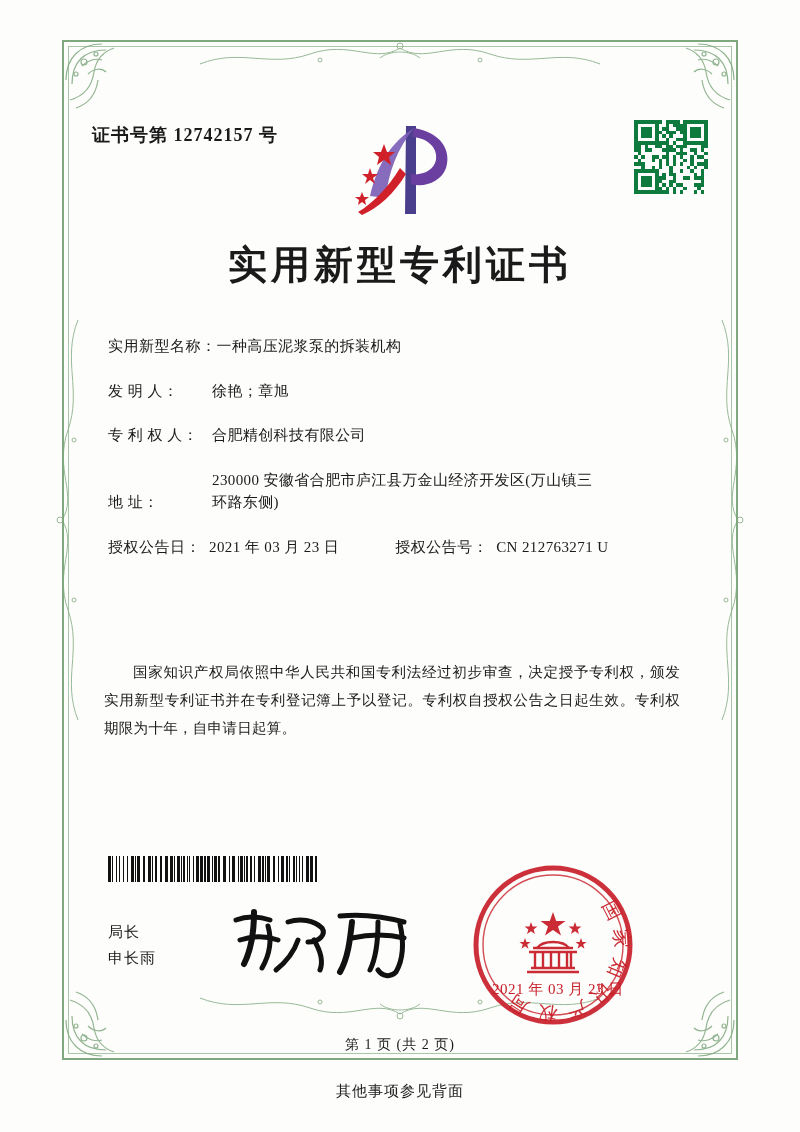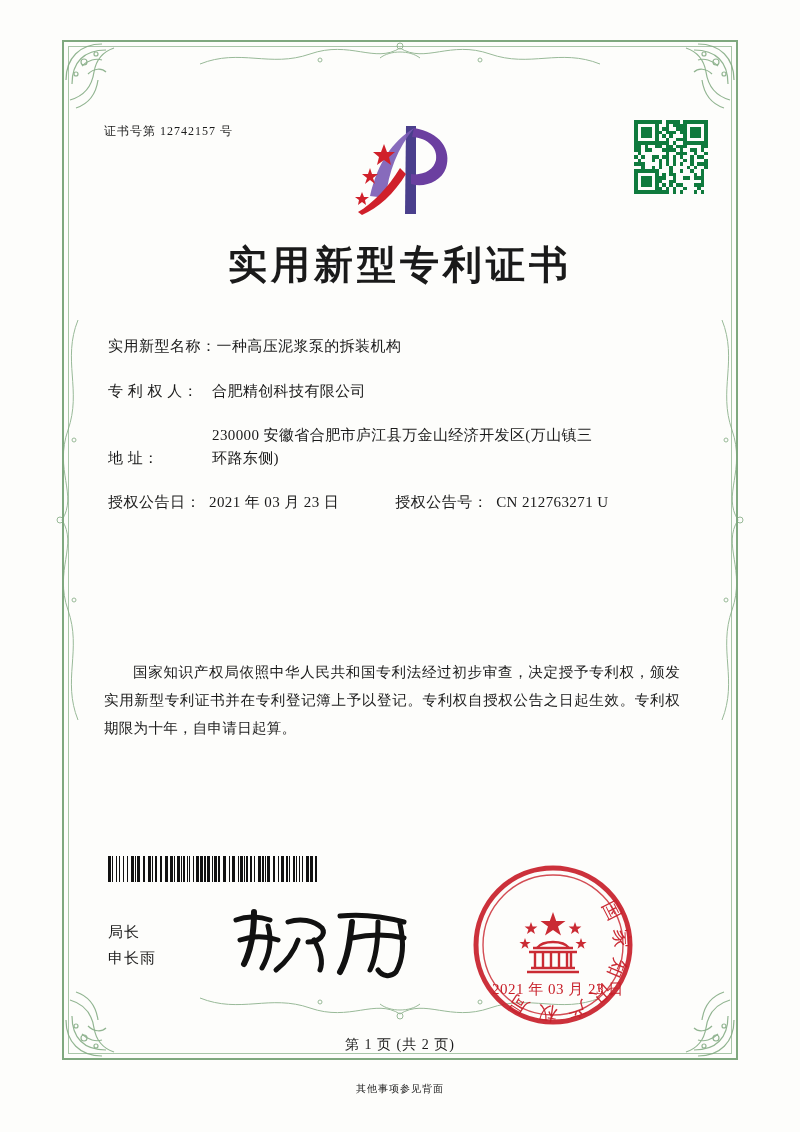--- a/index.html
+++ b/index.html
@@ -72,25 +72,26 @@
   .edge-right {
     position: absolute;
     left: 714px; top: 320px; width: 34px; height: 400px;
     opacity: .8;
     transform: scaleX(-1);
   }
 
   
   .cert-no {
     position: absolute;
-    left: 104px;
+    left: 92px;
     top: 123px;
-    font-size: 12px;
+    font-size: 18px;
     letter-spacing: 1px;
     white-space: nowrap;
+    font-weight: bold;
   }
 
   .logo {
     position: absolute;
     left: 348px;
     top: 118px;
     width: 110px;
     height: 104px;
   }
 
@@ -224,21 +225,21 @@
     top: 1036px;
     text-align: center;
     font-size: 14px;
     letter-spacing: 1px;
   }
   .footnote {
     position: absolute;
     left: 0; right: 0;
     top: 1082px;
     text-align: center;
-    font-size: 10px;
+    font-size: 15px;
     letter-spacing: 1px;
     color: #222;
   }
 </style>
 </head>
 <body>
 
 <div class="page">
 
   <div class="border-outer"></div>
@@ -815,20 +816,24 @@
 
   <div class="title">实用新型专利证书</div>
 
   <div class="fields">
 
     <div class="frow">
       <div class="flabel">实用新型名称：</div>
       <div class="fvalue">一种高压泥浆泵的拆装机构</div>
     </div>
 
+    <div class="frow">
+      <div class="flabel">发  明  人：</div>
+      <div class="fvalue">徐艳；章旭</div>
+    </div>
 
 
 
     <div class="frow">
       <div class="flabel">专 利 权 人：</div>
       <div class="fvalue">合肥精创科技有限公司</div>
     </div>
 
     <div class="frow">
       <div class="flabel">地        址：</div>

